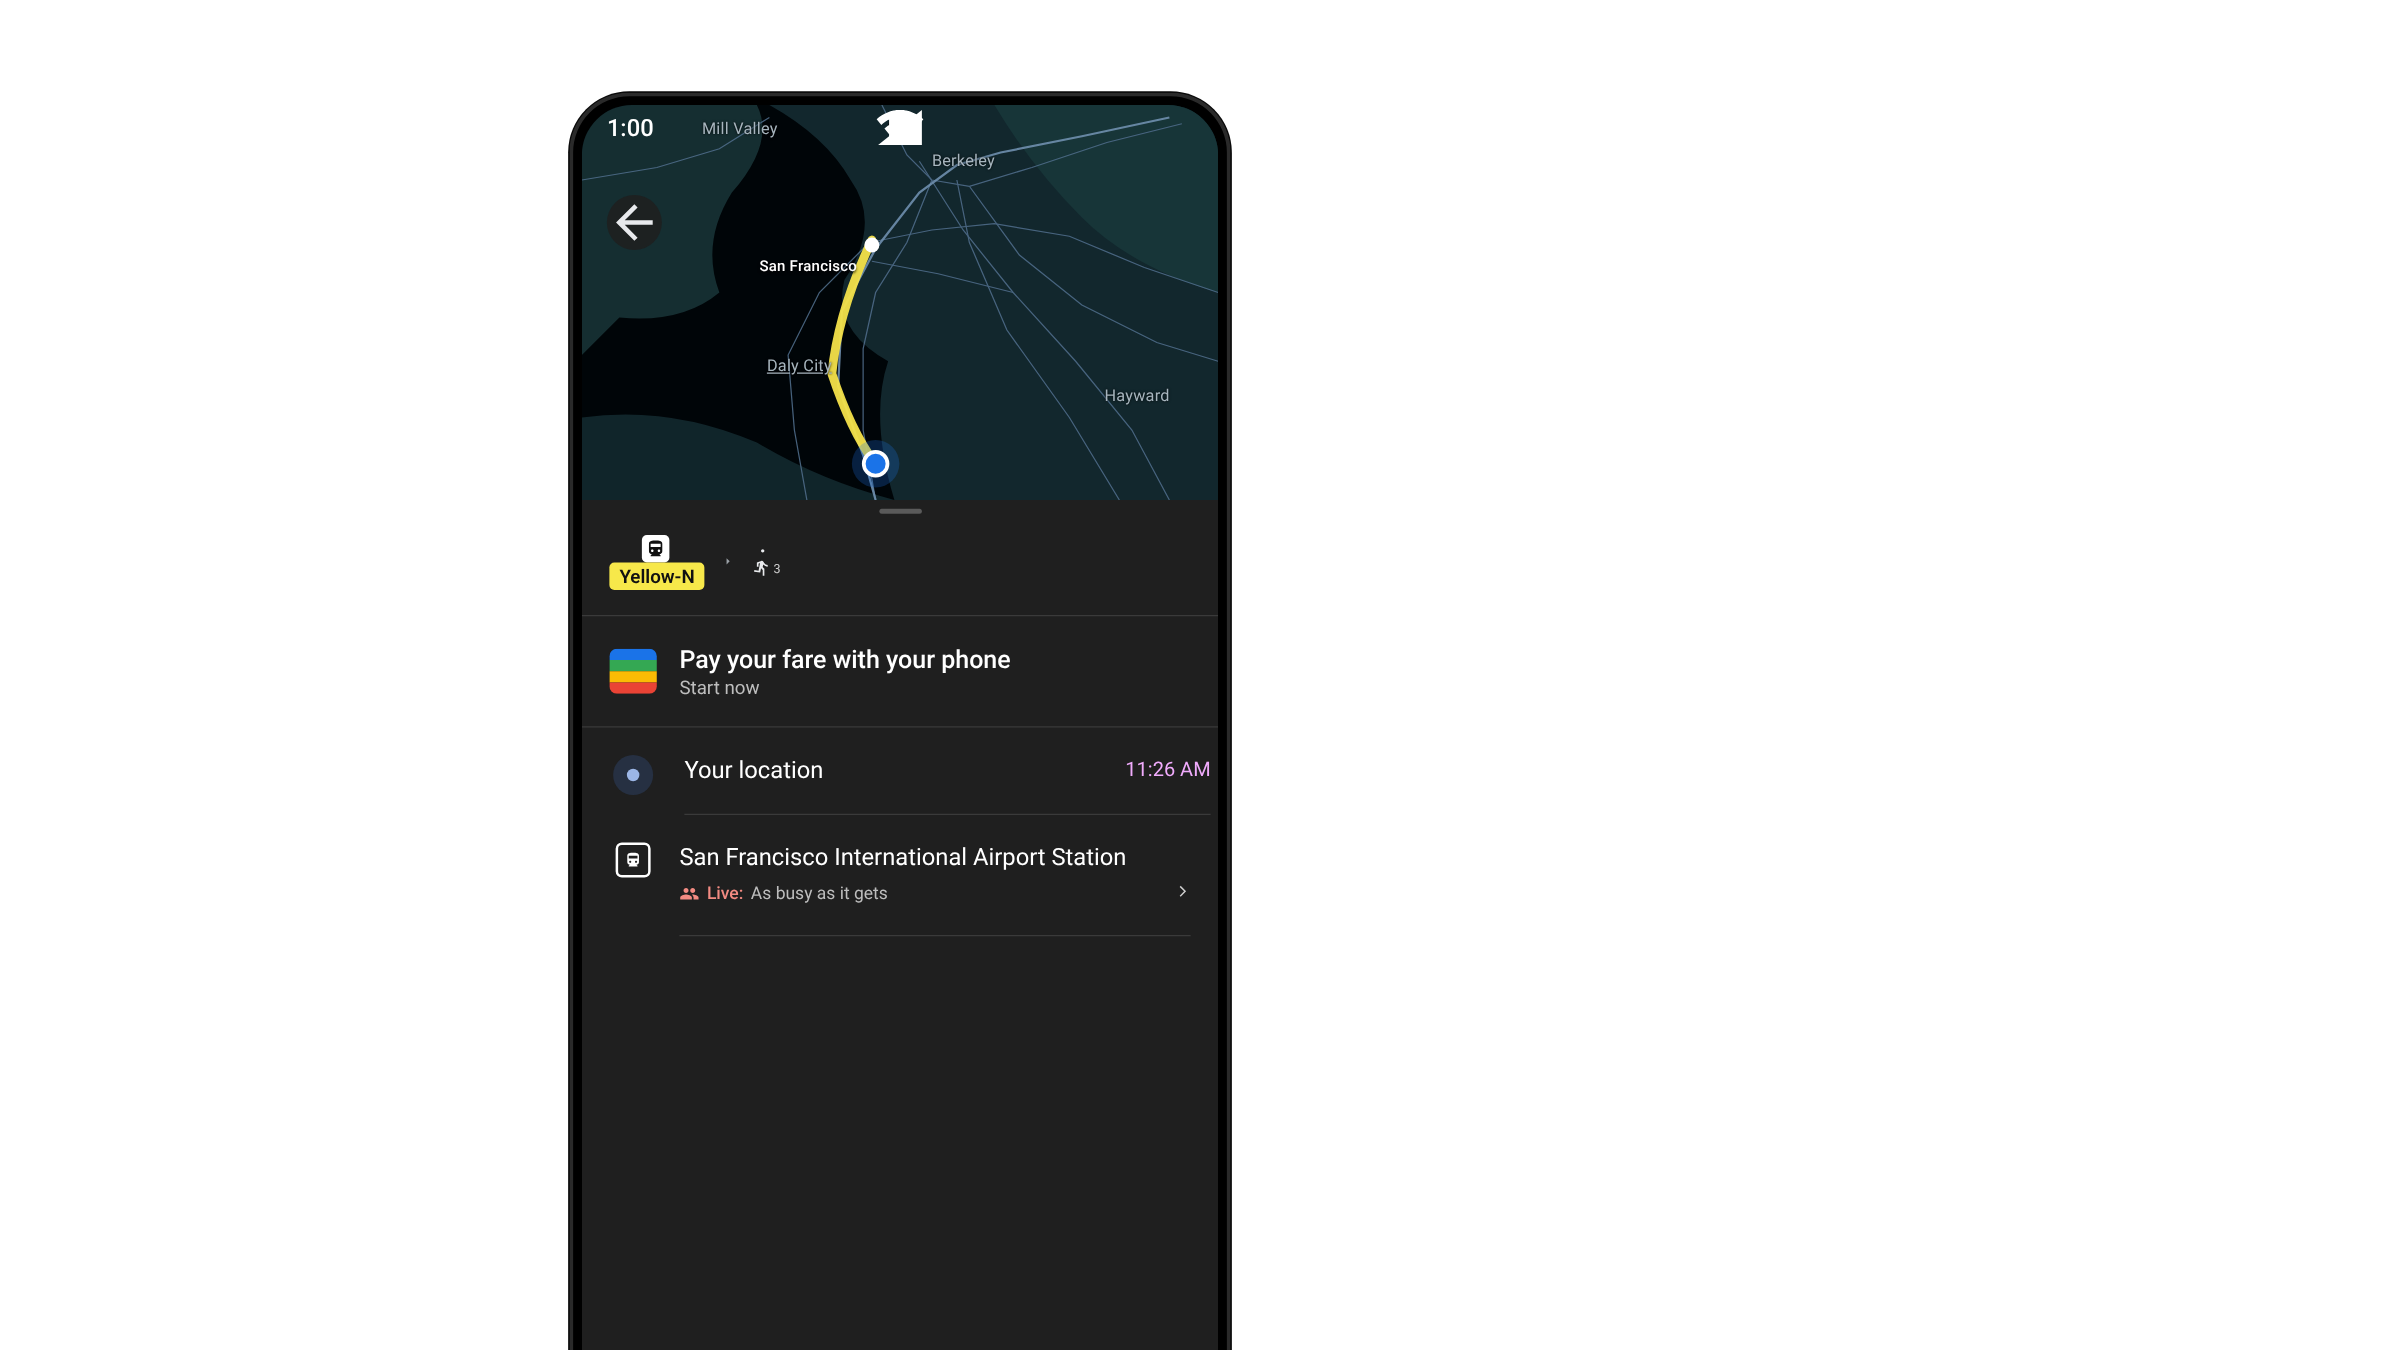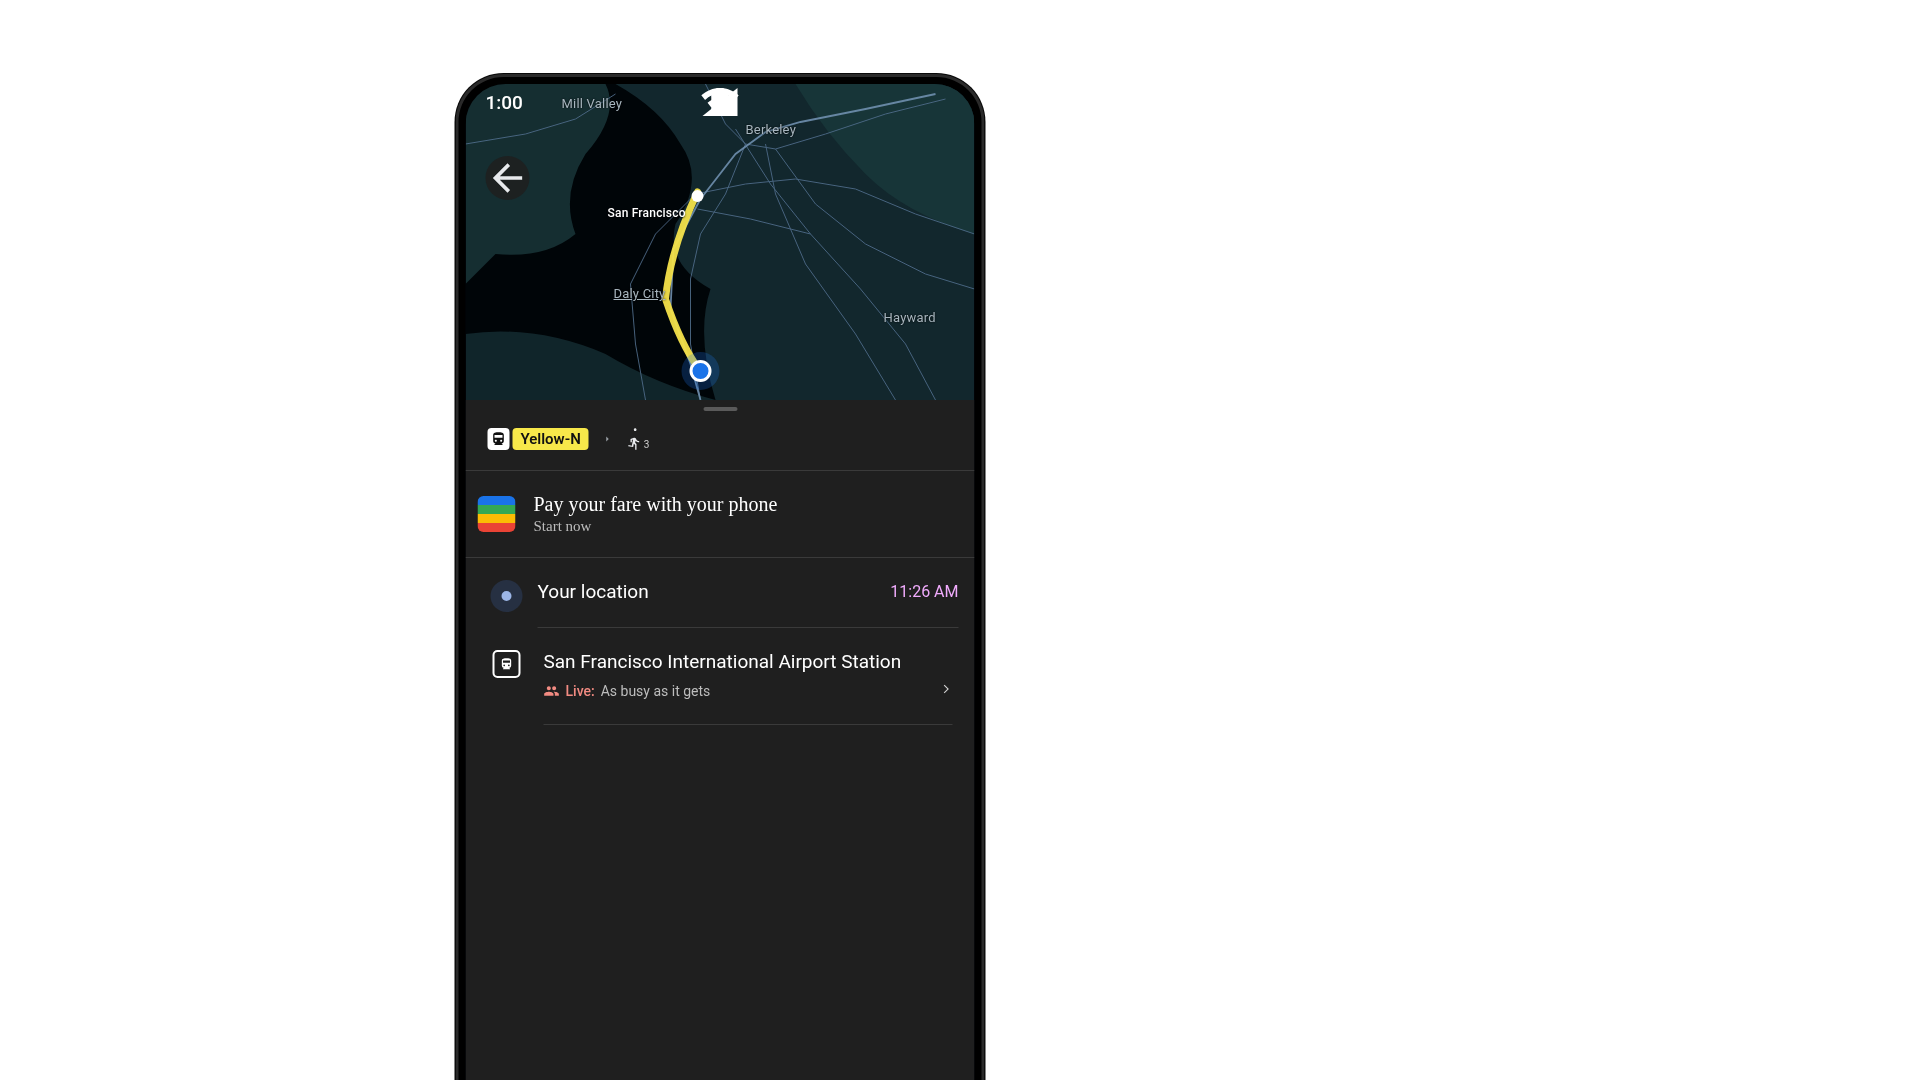--- a/index.html
+++ b/index.html
@@ -50,38 +50,38 @@
     background:#1a73e8;border:3px solid #fff;box-shadow:0 0 0 8px rgba(26,115,232,.25);
     box-sizing:border-box;
   }
   
   .sheet{
     position:absolute;left:0;right:0;top:316px;bottom:0;background:var(--sheet);
     color:var(--text);
   }
   .grabber{position:absolute;top:7px;left:50%;transform:translateX(-50%);width:34px;height:4px;border-radius:2px;background:#5a5a5a;}
   .route-row{display:flex;align-items:center;gap:10px;padding:28px 22px 20px 22px;border-bottom:1px solid var(--sheet-border);}
-  .transit-chip{display:flex;align-items:center;}
+  .transit-chip{display:flex;align-items:center;flex-direction:column;}
   .transit-ic{width:22px;height:22px;border-radius:4px;background:#fff;display:flex;align-items:center;justify-content:center;margin-right:3px;}
   .line-tag{background:var(--yellow);color:#111;font-weight:600;font-size:15px;padding:2px 8px;border-radius:4px;}
   .chev-sep{color:#9aa0a6;font-size:13px;padding:0 4px;}
   .walk{display:flex;align-items:flex-end;color:#e6e6e6;}
   .walk-sub{font-size:10px;color:#cfcfcf;margin-left:1px;margin-bottom:0px;}
 
-  .card{display:flex;gap:18px;align-items:center;padding:22px 12px;border-bottom:1px solid var(--sheet-border);cursor:pointer;font-family:Liberation Serif, serif;}
+  .card{display:flex;gap:18px;align-items:center;padding:22px 22px;border-bottom:1px solid var(--sheet-border);cursor:pointer;}
   .wallet{width:38px;height:36px;border-radius:6px;display:flex;flex-direction:column;overflow:hidden;position:relative;}
   .wallet div{flex:1;}
   .wallet .s1{background:#1a73e8;}
   .wallet .s2{background:#34a853;}
   .wallet .s3{background:#fbbc04;}
   .wallet .s4{background:#ea4335;}
   .card h3{margin:0;font-size:20px;font-weight:500;color:#fff;}
   .card .sub{margin-top:2px;font-size:15px;color:var(--text-sub);}
 
-  .step{display:flex;align-items:flex-start;gap:12px;padding:22px 16px 0 22px;justify-content:space-between;}
+  .step{display:flex;align-items:flex-start;gap:22px;padding:22px 6px 0 22px;justify-content:space-between;}
   .step .left{width:38px;display:flex;align-items:flex-start;justify-content:center;position:relative;}
   .step .body{flex:1;display:flex;align-items:center;justify-content:space-between;gap:12px;border-bottom:1px solid var(--sheet-border);padding-bottom:24px;}
   .step .title{font-size:19px;color:#fff;font-weight:400;}
   .step .time{font-size:16px;color:#f0abfc;}
   .loc-ic{width:32px;height:32px;border-radius:50%;background:#263042;display:flex;align-items:center;justify-content:center;}
   .loc-ic span{width:10px;height:10px;border-radius:50%;background:#9cb6e6;display:block;}
 
   .step2{display:flex;align-items:flex-start;gap:18px;padding:22px 22px 0 22px;cursor:pointer;}
   .step2 .left{width:38px;display:flex;flex-direction:column;align-items:center;position:relative;}
   .station-ic{width:24px;height:24px;border-radius:5px;border:2px solid #fff;display:flex;align-items:center;justify-content:center;background:transparent;}

